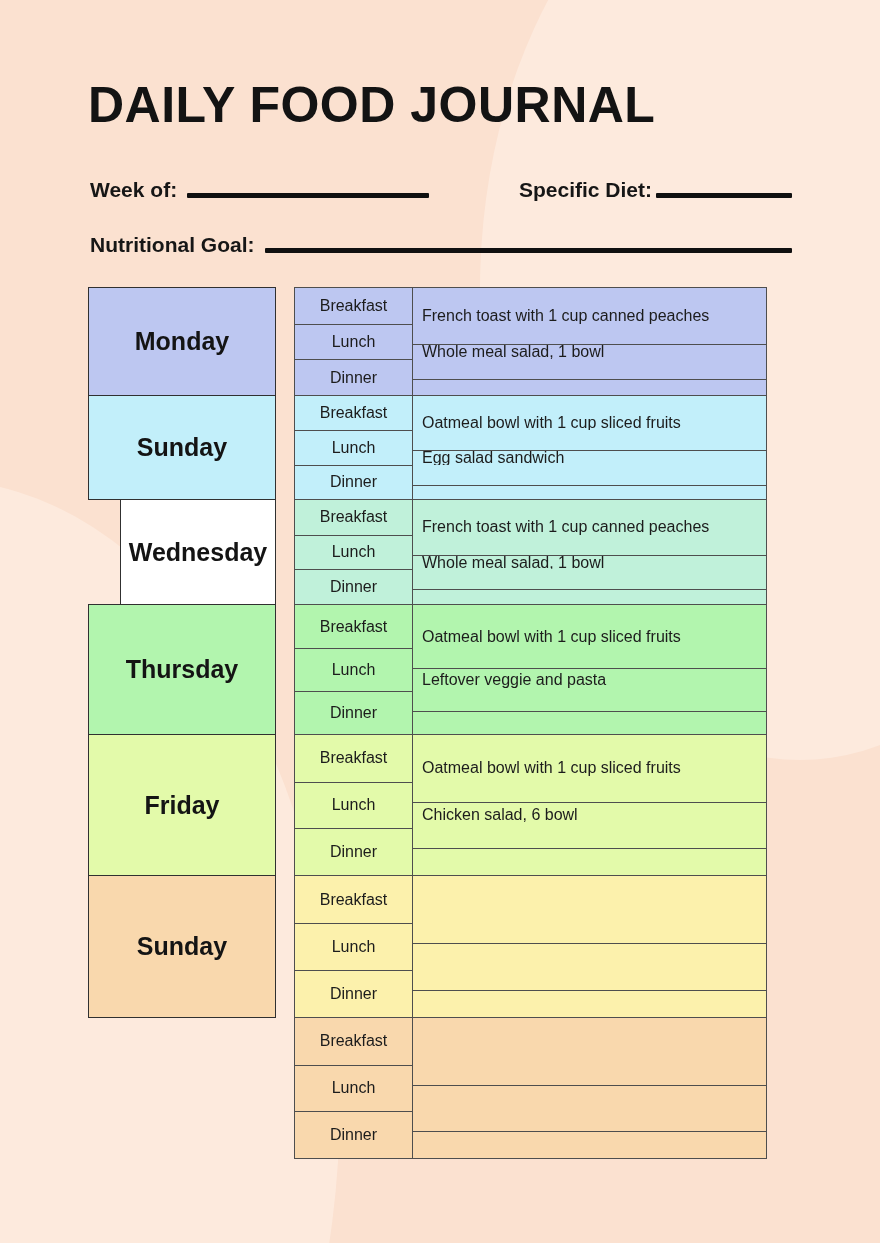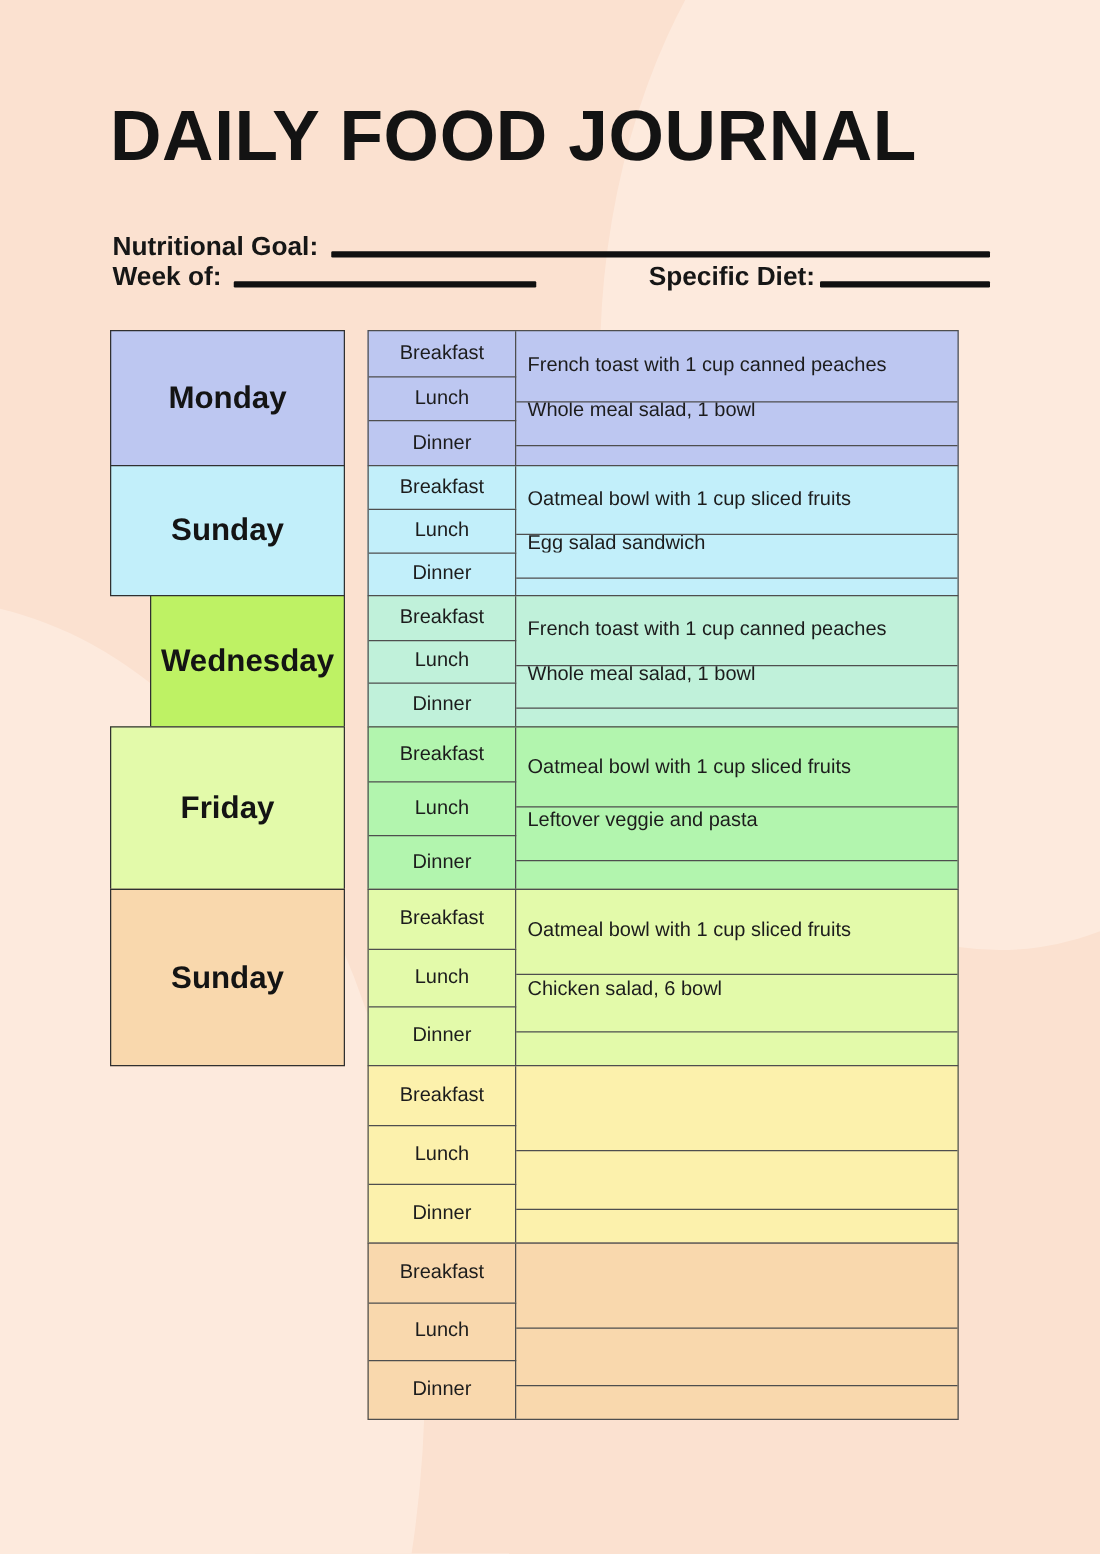--- a/index.html
+++ b/index.html
@@ -11,21 +11,21 @@
     font-family:"Liberation Sans",sans-serif;
     color:#161616;
   }
   .blob{position:absolute;background:#fdeadd;border-radius:50%;}
   .blob-a{left:480px;top:-180px;width:640px;height:940px;}
   .blob-b{left:-460px;top:480px;width:800px;height:1240px;}
   .content{position:relative;z-index:1;}
 
   .title{
     margin:76px 0 0 88px;
-    font-size:57px;
+    font-size:50px;
     font-weight:bold;
     letter-spacing:0.5px;
     color:#131313;
   }
 
   .fields{margin:44px 88px 0 90px;}
   .field-row{display:flex;align-items:center;}
   .field-row.second{margin-top:31px;}
   .field-label{font-size:21px;font-weight:bold;white-space:nowrap;}
   .line{height:5px;background:#101010;align-self:flex-end;margin-bottom:4px;border-radius:1px;}
@@ -78,44 +78,47 @@
 <body>
 
 <div class="page">
   <div class="blob blob-a"></div>
   <div class="blob blob-b"></div>
 
   <div class="content">
     <div class="title">DAILY FOOD JOURNAL</div>
 
     <div class="fields">
-      <div class="field-row second">
-        <span class="field-label">Nutritional Goal:</span>
-        <span class="line line-goal"></span>
-      </div>
       <div class="field-row">
         <span class="field-label">Week of:</span>
         <span class="line line-week"></span>
         <span class="spacer"></span>
         <span class="field-label">Specific Diet:</span>
         <span class="line line-diet"></span>
+      </div>
+      <div class="field-row second">
+        <span class="field-label">Nutritional Goal:</span>
+        <span class="line line-goal"></span>
       </div>
     </div>
 
     <div class="journal">
 
       <div class="day-col">
         <div class="day-block" style="background: rgb(189, 199, 241);">
             <span class="day-name">Monday</span>
           </div>
         <div class="day-block" style="background: rgb(194, 239, 250);">
             <span class="day-name">Sunday</span>
           </div>
-        <div class="day-block" style="background: #bef264; margin-left: 32px;">
+        <div class="day-block" style="background: #ffffff; margin-left: 32px;">
             <span class="day-name">Wednesday</span>
+          </div>
+        <div class="day-block" style="background: rgb(178, 245, 174);">
+            <span class="day-name">Thursday</span>
           </div>
         <div class="day-block" style="background: rgb(227, 250, 170);">
             <span class="day-name">Friday</span>
           </div>
         <div class="day-block" style="background: rgb(249, 216, 173);">
             <span class="day-name">Sunday</span>
           </div>
       </div>
 
       <div class="gap-col"></div>

